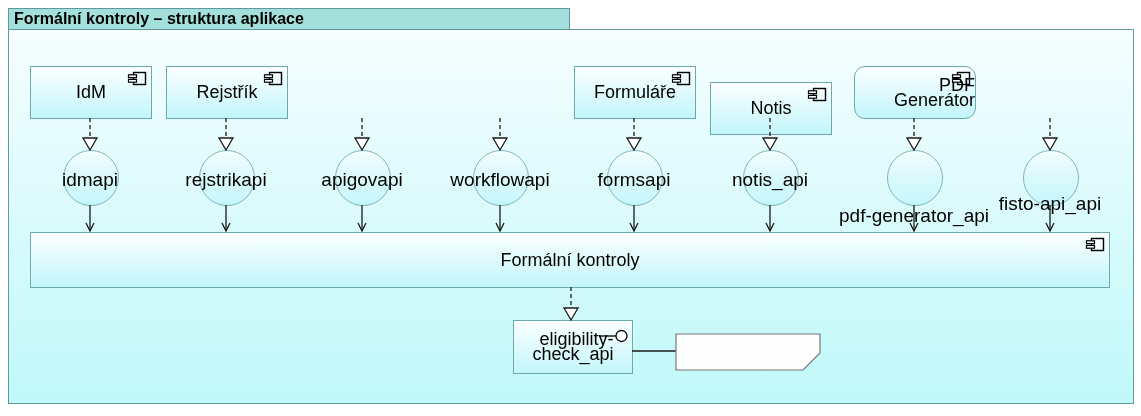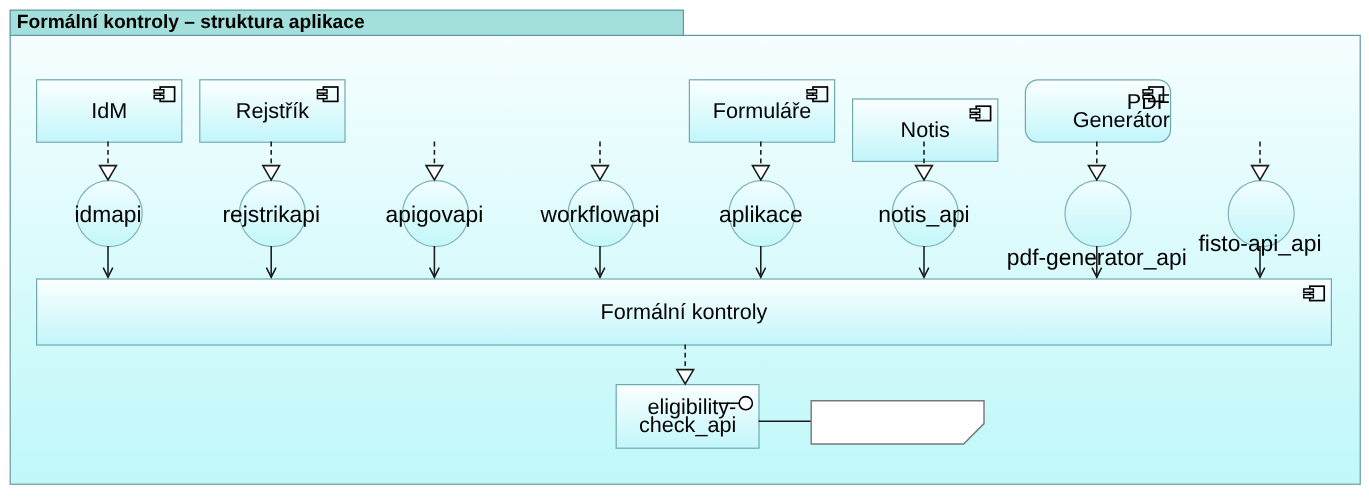--- a/index.html
+++ b/index.html
@@ -109,21 +109,21 @@
   <div class="iface" style="left:473px;top:150px;"></div>
   <div class="iface" style="left:607px;top:150px;"></div>
   <div class="iface" style="left:743px;top:150px;"></div>
   <div class="iface" style="left:887px;top:150px;"></div>
   <div class="iface" style="left:1023px;top:150px;"></div>
 
   <div class="iface-lbl" style="left:0px;top:169px;">idmapi</div>
   <div class="iface-lbl" style="left:136px;top:169px;">rejstrikapi</div>
   <div class="iface-lbl" style="left:272px;top:169px;">apigovapi</div>
   <div class="iface-lbl" style="left:410px;top:169px;">workflowapi</div>
-  <div class="iface-lbl" style="left:544px;top:169px;">aplikace</div>
+  <div class="iface-lbl" style="left:544px;top:169px;">formsapi</div>
   <div class="iface-lbl" style="left:680px;top:169px;">notis_api</div>
   <div class="iface-lbl" style="left:824px;top:169px;margin-top:36px;">pdf-generator_api</div>
   <div class="iface-lbl" style="left:960px;top:169px;margin-top:24px;">fisto-api_api</div>
 
   <div class="comp" id="main-comp">
     <span class="lbl">Formální kontroly</span>
     <svg class="cicon" width="20" height="15" viewBox="0 0 20 15">
       <rect x="6.5" y="1.5" width="12" height="12" fill="none" stroke="#000" stroke-width="1.4"></rect>
       <rect x="1.5" y="3.8" width="8" height="2.8" fill="#f0fcfe" stroke="#000" stroke-width="1.2"></rect>
       <rect x="1.5" y="8.4" width="8" height="2.8" fill="#f0fcfe" stroke="#000" stroke-width="1.2"></rect>

